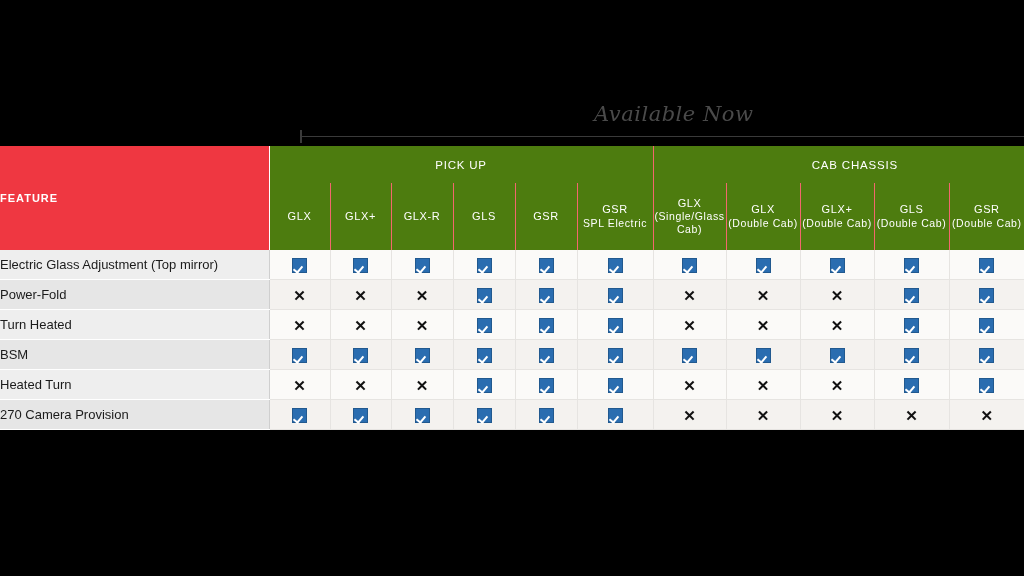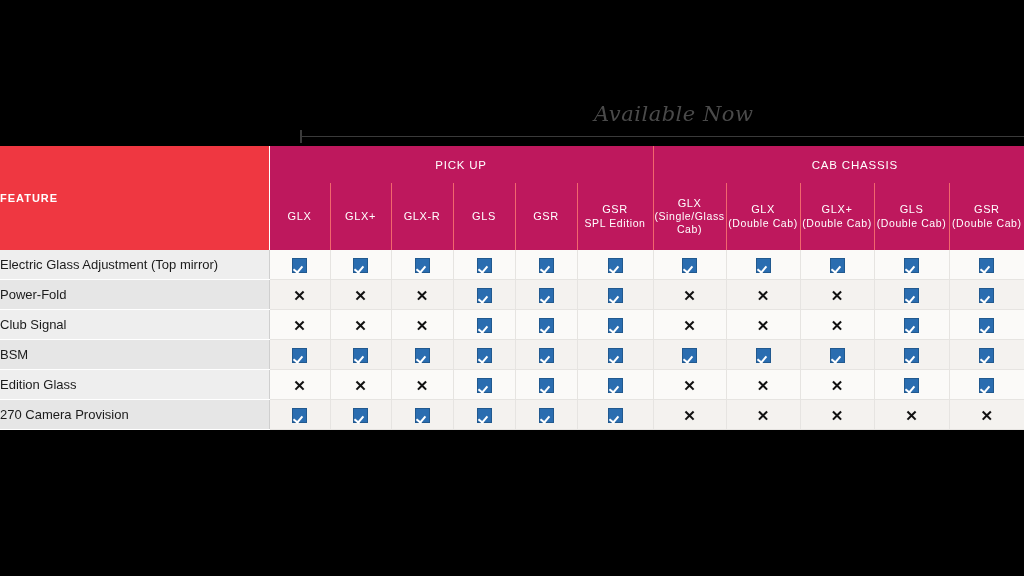--- a/index.html
+++ b/index.html
@@ -67,21 +67,21 @@
     border-collapse: collapse;
     width: 1024px;
     table-layout: fixed;
   }
   table.spec th, table.spec td {
     padding: 0;
     margin: 0;
   }
 
   .hdr-red {
-    background: #be185d;
+    background: #4d7c0f;
     color: #ffffff;
     text-align: center;
     vertical-align: middle;
     font-size: 11px;
     letter-spacing: 0.6px;
     font-weight: normal;
     border-right: 1px solid #f2676d;
   }
   .hdr-group {
     height: 37px;
@@ -208,21 +208,21 @@
             <span>GLX-R</span>
           </th>
           <th class="hdr-red hdr-variant">
             <span>GLS</span>
           </th>
           <th class="hdr-red hdr-variant">
             <span>GSR</span>
           </th>
           <th class="hdr-red hdr-variant">
             <span>GSR</span>
-            <span class="sub">SPL Edition</span>
+            <span class="sub">SPL Electric</span>
           </th>
           <th class="hdr-red hdr-variant">
             <span>GLX</span>
             <span class="sub">(Single/Glass Cab)</span>
           </th>
           <th class="hdr-red hdr-variant">
             <span>GLX</span>
             <span class="sub">(Double Cab)</span>
           </th>
           <th class="hdr-red hdr-variant">
@@ -262,21 +262,21 @@
           <td class="cell alt"><span class="mark-yes"></span></td>
           <td class="cell alt"><span class="mark-yes"></span></td>
           <td class="cell alt"><span class="mark-yes"></span></td>
           <td class="cell alt"><span class="mark-no">✕</span></td>
           <td class="cell alt"><span class="mark-no">✕</span></td>
           <td class="cell alt"><span class="mark-no">✕</span></td>
           <td class="cell alt"><span class="mark-yes"></span></td>
           <td class="cell alt last"><span class="mark-yes"></span></td>
         </tr>
         <tr>
-          <td class="row-label">Club Signal</td>
+          <td class="row-label">Turn Heated</td>
           <td class="cell"><span class="mark-no">✕</span></td>
           <td class="cell"><span class="mark-no">✕</span></td>
           <td class="cell"><span class="mark-no">✕</span></td>
           <td class="cell"><span class="mark-yes"></span></td>
           <td class="cell"><span class="mark-yes"></span></td>
           <td class="cell"><span class="mark-yes"></span></td>
           <td class="cell"><span class="mark-no">✕</span></td>
           <td class="cell"><span class="mark-no">✕</span></td>
           <td class="cell"><span class="mark-no">✕</span></td>
           <td class="cell"><span class="mark-yes"></span></td>
@@ -290,21 +290,21 @@
           <td class="cell alt"><span class="mark-yes"></span></td>
           <td class="cell alt"><span class="mark-yes"></span></td>
           <td class="cell alt"><span class="mark-yes"></span></td>
           <td class="cell alt"><span class="mark-yes"></span></td>
           <td class="cell alt"><span class="mark-yes"></span></td>
           <td class="cell alt"><span class="mark-yes"></span></td>
           <td class="cell alt"><span class="mark-yes"></span></td>
           <td class="cell alt last"><span class="mark-yes"></span></td>
         </tr>
         <tr>
-          <td class="row-label">Edition Glass</td>
+          <td class="row-label">Heated Turn</td>
           <td class="cell"><span class="mark-no">✕</span></td>
           <td class="cell"><span class="mark-no">✕</span></td>
           <td class="cell"><span class="mark-no">✕</span></td>
           <td class="cell"><span class="mark-yes"></span></td>
           <td class="cell"><span class="mark-yes"></span></td>
           <td class="cell"><span class="mark-yes"></span></td>
           <td class="cell"><span class="mark-no">✕</span></td>
           <td class="cell"><span class="mark-no">✕</span></td>
           <td class="cell"><span class="mark-no">✕</span></td>
           <td class="cell"><span class="mark-yes"></span></td>

